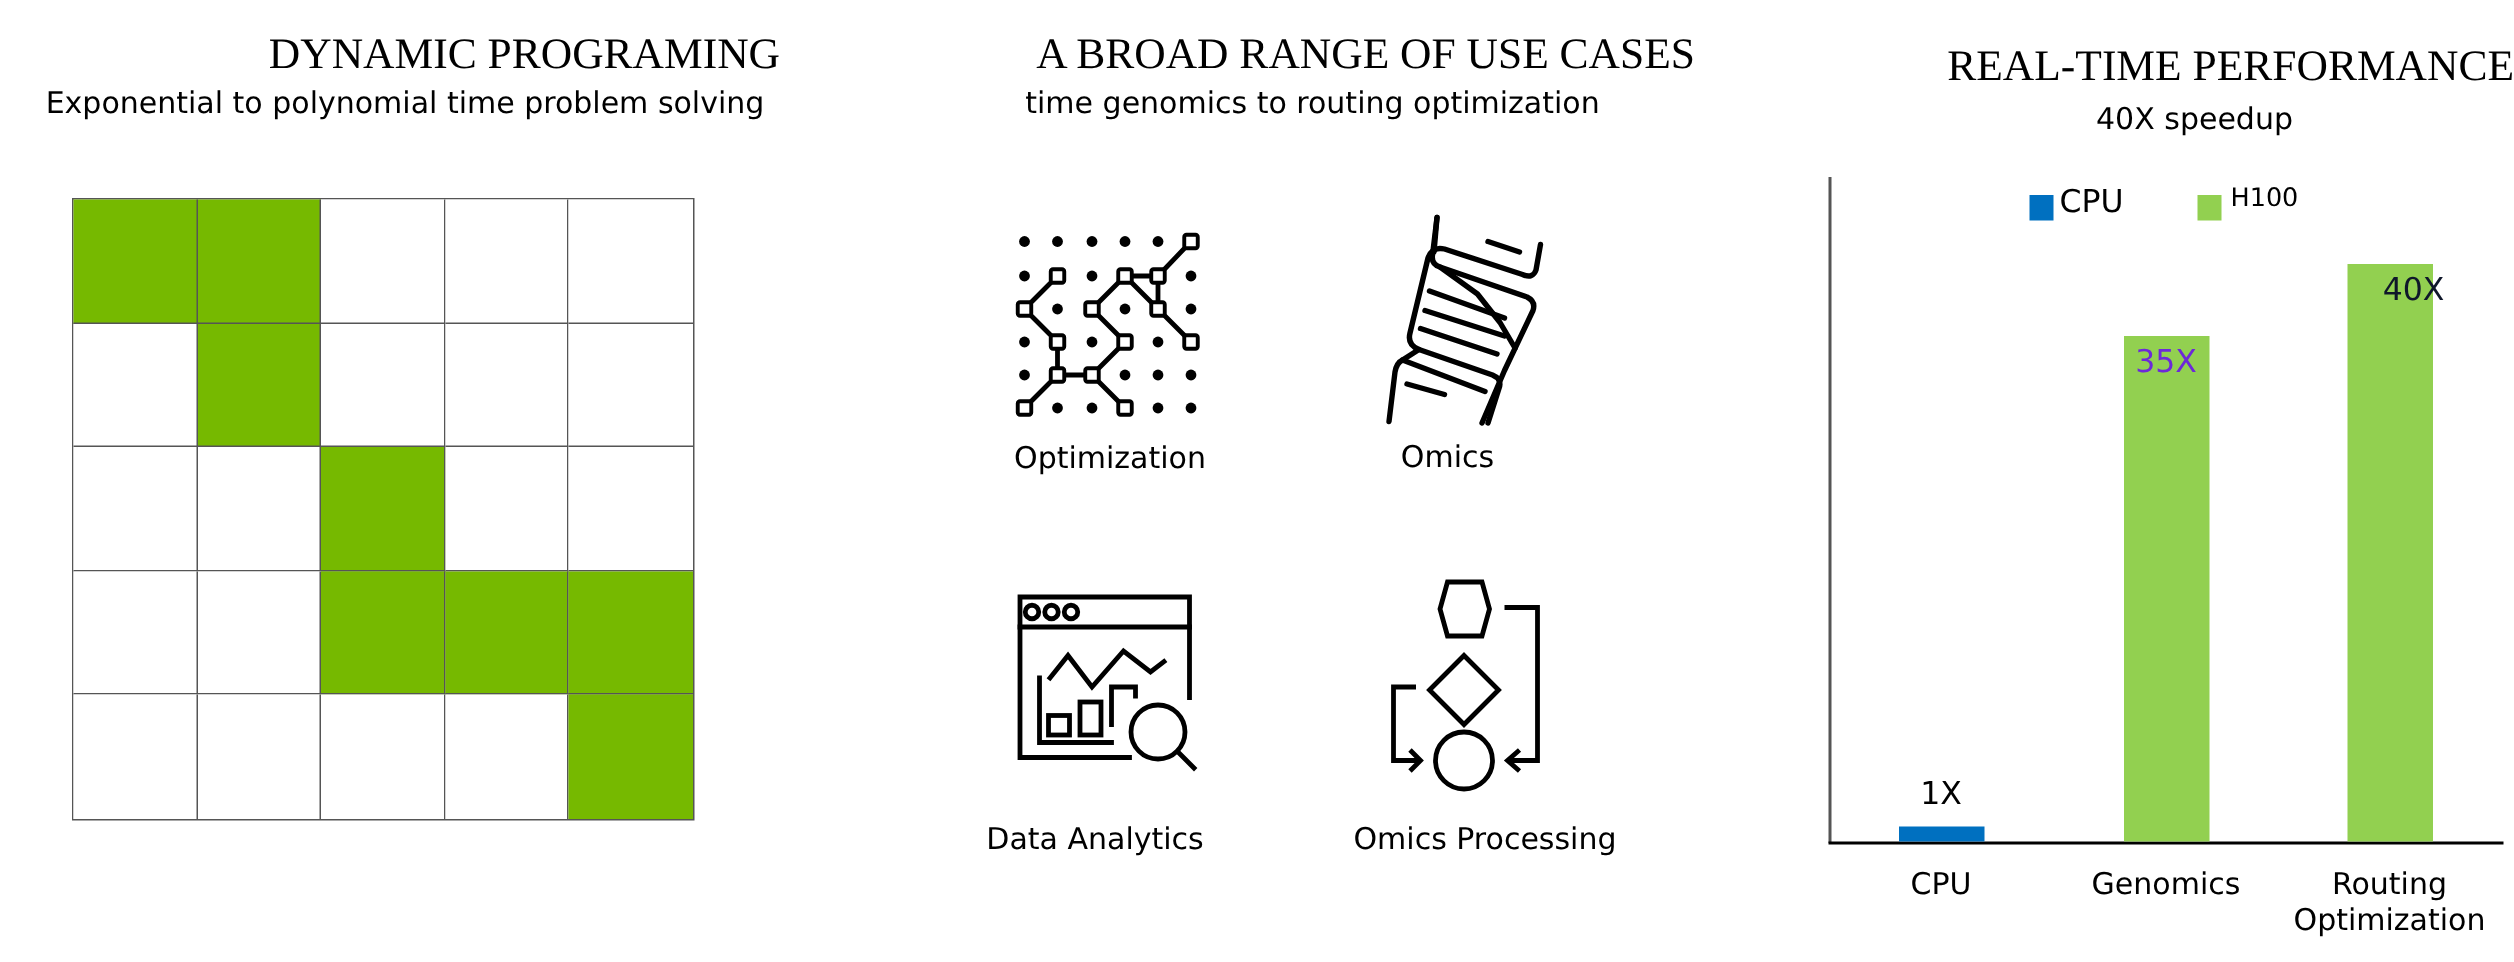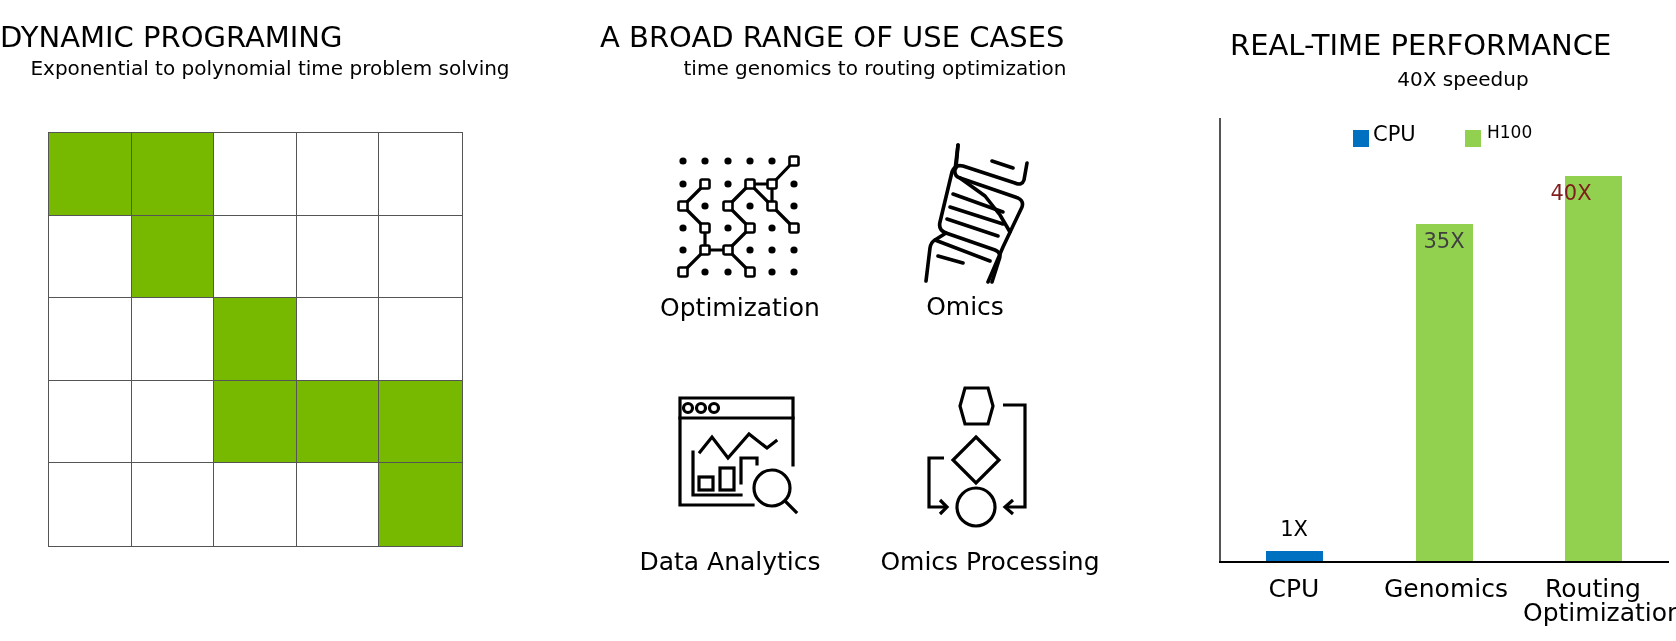--- a/index.html
+++ b/index.html
@@ -1,21 +1,21 @@
 <!DOCTYPE html>
 <html><head>
 <meta charset="utf-8">
 <style>
   html, body { margin:0; padding:0; background:#ffffff; }
   body { width:1676px; height:641px; position:relative; overflow:hidden;
          font-family:"DejaVu Sans", "Liberation Sans", sans-serif; color:#000; }
   .abs { position:absolute; }
-  .title { font-size:29px; letter-spacing:0px; white-space:nowrap; text-align:left; }
+  .title { font-size:29px; letter-spacing:0px; white-space:nowrap; text-align:right;font-family:Liberation Serif, serif; }
   .subtitle { font-size:20px; white-space:nowrap; text-align:center;margin-left:10px; }
-  .label { font-size:25px; white-space:nowrap; text-align:center; }
+  .label { font-size:20px; white-space:nowrap; text-align:center; }
   .grid { position:absolute; left:48px; top:132px; width:415px; height:415px;
           display:grid; grid-template-columns:repeat(5, 1fr); grid-template-rows:repeat(5,1fr);
           border:1px solid #555; box-sizing:border-box; }
   .cell { border-right:1px solid #555; border-bottom:1px solid #555; background:#fff; box-sizing:border-box; }
   .cell.on { background:#76b900; }
   .cell.c4 { border-right:none; }
   .cell.r4 { border-bottom:none; }
   .bar { position:absolute; }
   .bar-label { position:absolute; font-size:21px; white-space:nowrap; text-align:center; }
 </style>
@@ -177,22 +177,22 @@
 <div class="abs" style="left: 1353px; top: 130px; width: 16px; height: 17px; background: rgb(0, 112, 192);" id="legend-swatch-0"></div>
 <div class="abs" style="left:1373px; top:122px; font-size:21px;">CPU</div>
 <div class="abs" style="left: 1465px; top: 130px; width: 16px; height: 17px; background: rgb(146, 208, 80);" id="legend-swatch-1"></div>
 <div class="abs" style="left:1487px; top:122px; font-size:17px;">H100</div>
 
 <div id="bars">
   <div class="bar" id="bar-0" style="left: 1265.5px; width: 57px; top: 551.37px; height: 9.63043px; background: rgb(0, 112, 192);"></div>
   <div class="bar" id="bar-1" style="left: 1415.5px; width: 57px; top: 223.935px; height: 337.065px; background: rgb(146, 208, 80);"></div>
   <div class="bar" id="bar-2" style="left: 1564.5px; width: 57px; top: 175.783px; height: 385.217px; background: rgb(146, 208, 80);"></div>
   <div class="bar-label" id="bar-label-0" style="color: #000000; left: 1254px; width: 80px; top: 517.37px;">1X</div>
-  <div class="bar-label" id="bar-label-1" style="color: #404040; left: 1404px; width: 80px; top: 228.935px;">35X</div>
-  <div class="bar-label" id="bar-label-2" style="color: #7f1d1d; left: 1531px; width: 80px; top: 180.783px;">40X</div>
+  <div class="bar-label" id="bar-label-1" style="color: #6d28d9; left: 1404px; width: 80px; top: 228.935px;">35X</div>
+  <div class="bar-label" id="bar-label-2" style="color: #0f172a; left: 1569px; width: 80px; top: 180.783px;">40X</div>
 </div>
 
 <div class="abs label" style="left:1234px; width:120px; top:577px; line-height:24px;">
   <div>CPU</div>
 </div>
 <div class="abs label" style="left:1384px; width:120px; top:577px; line-height:24px;">
   <div>Genomics</div>
 </div>
 <div class="abs label" style="left:1523px; width:140px; top:577px; line-height:24px;">
   <div>Routing</div>

